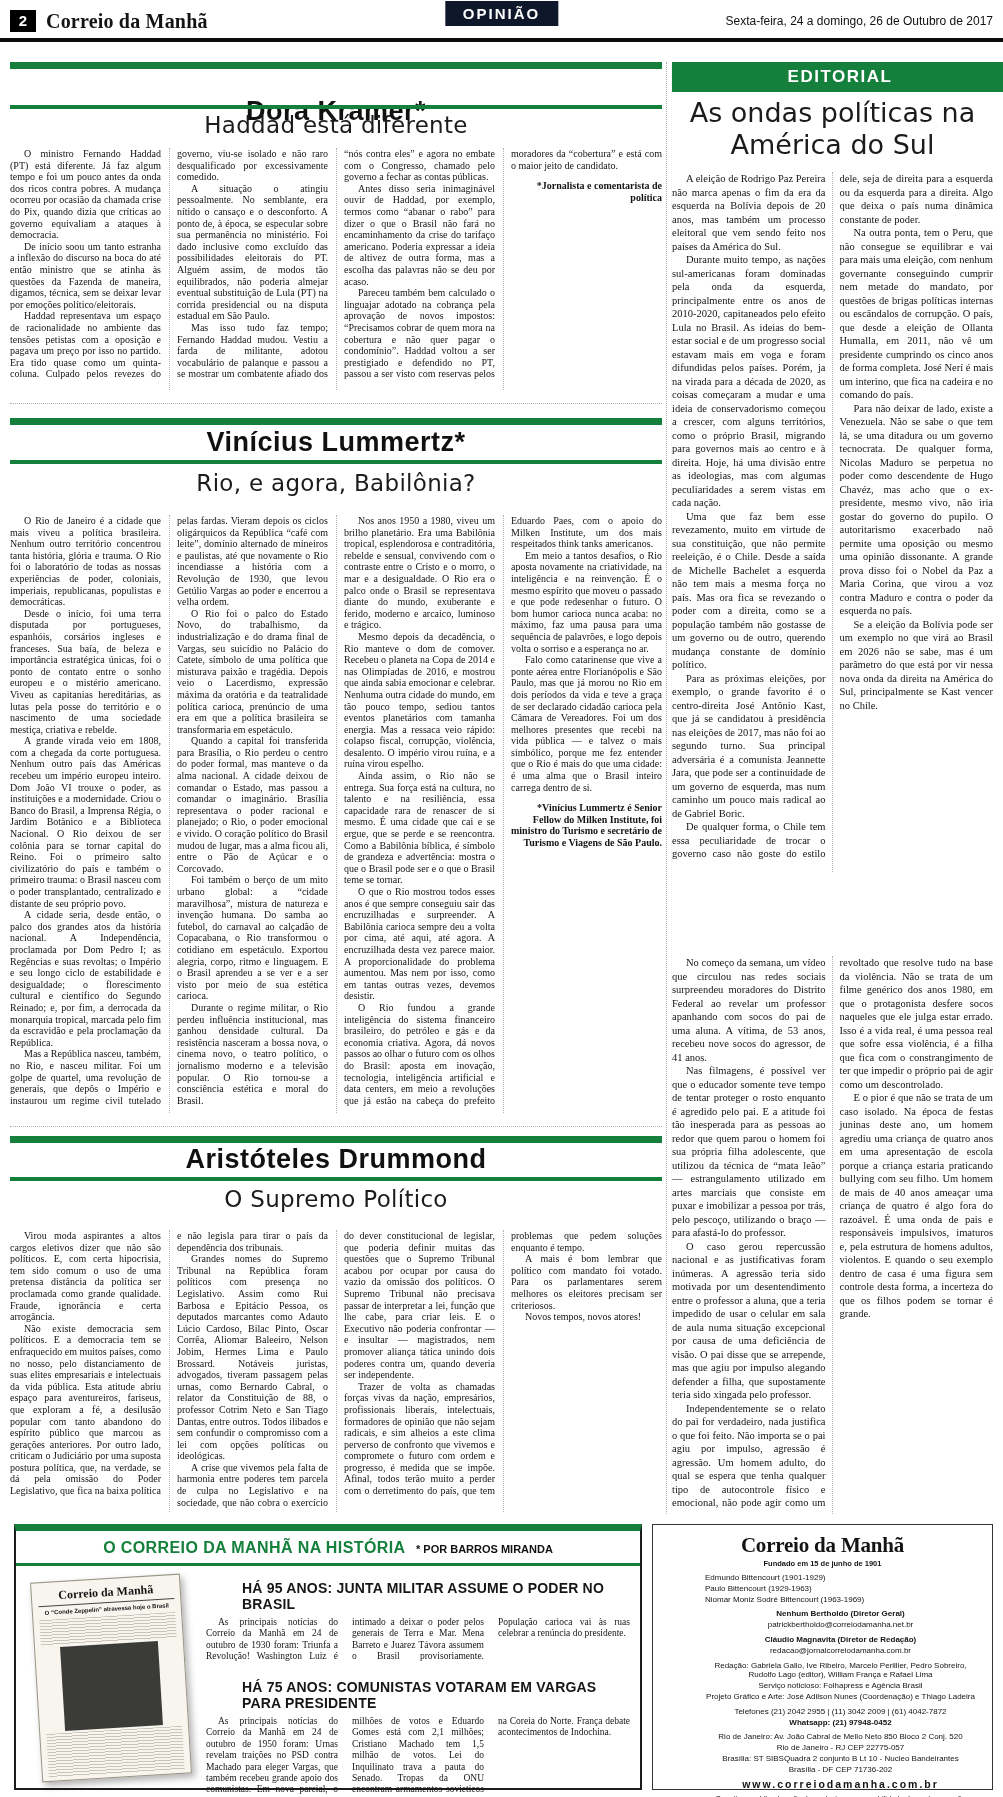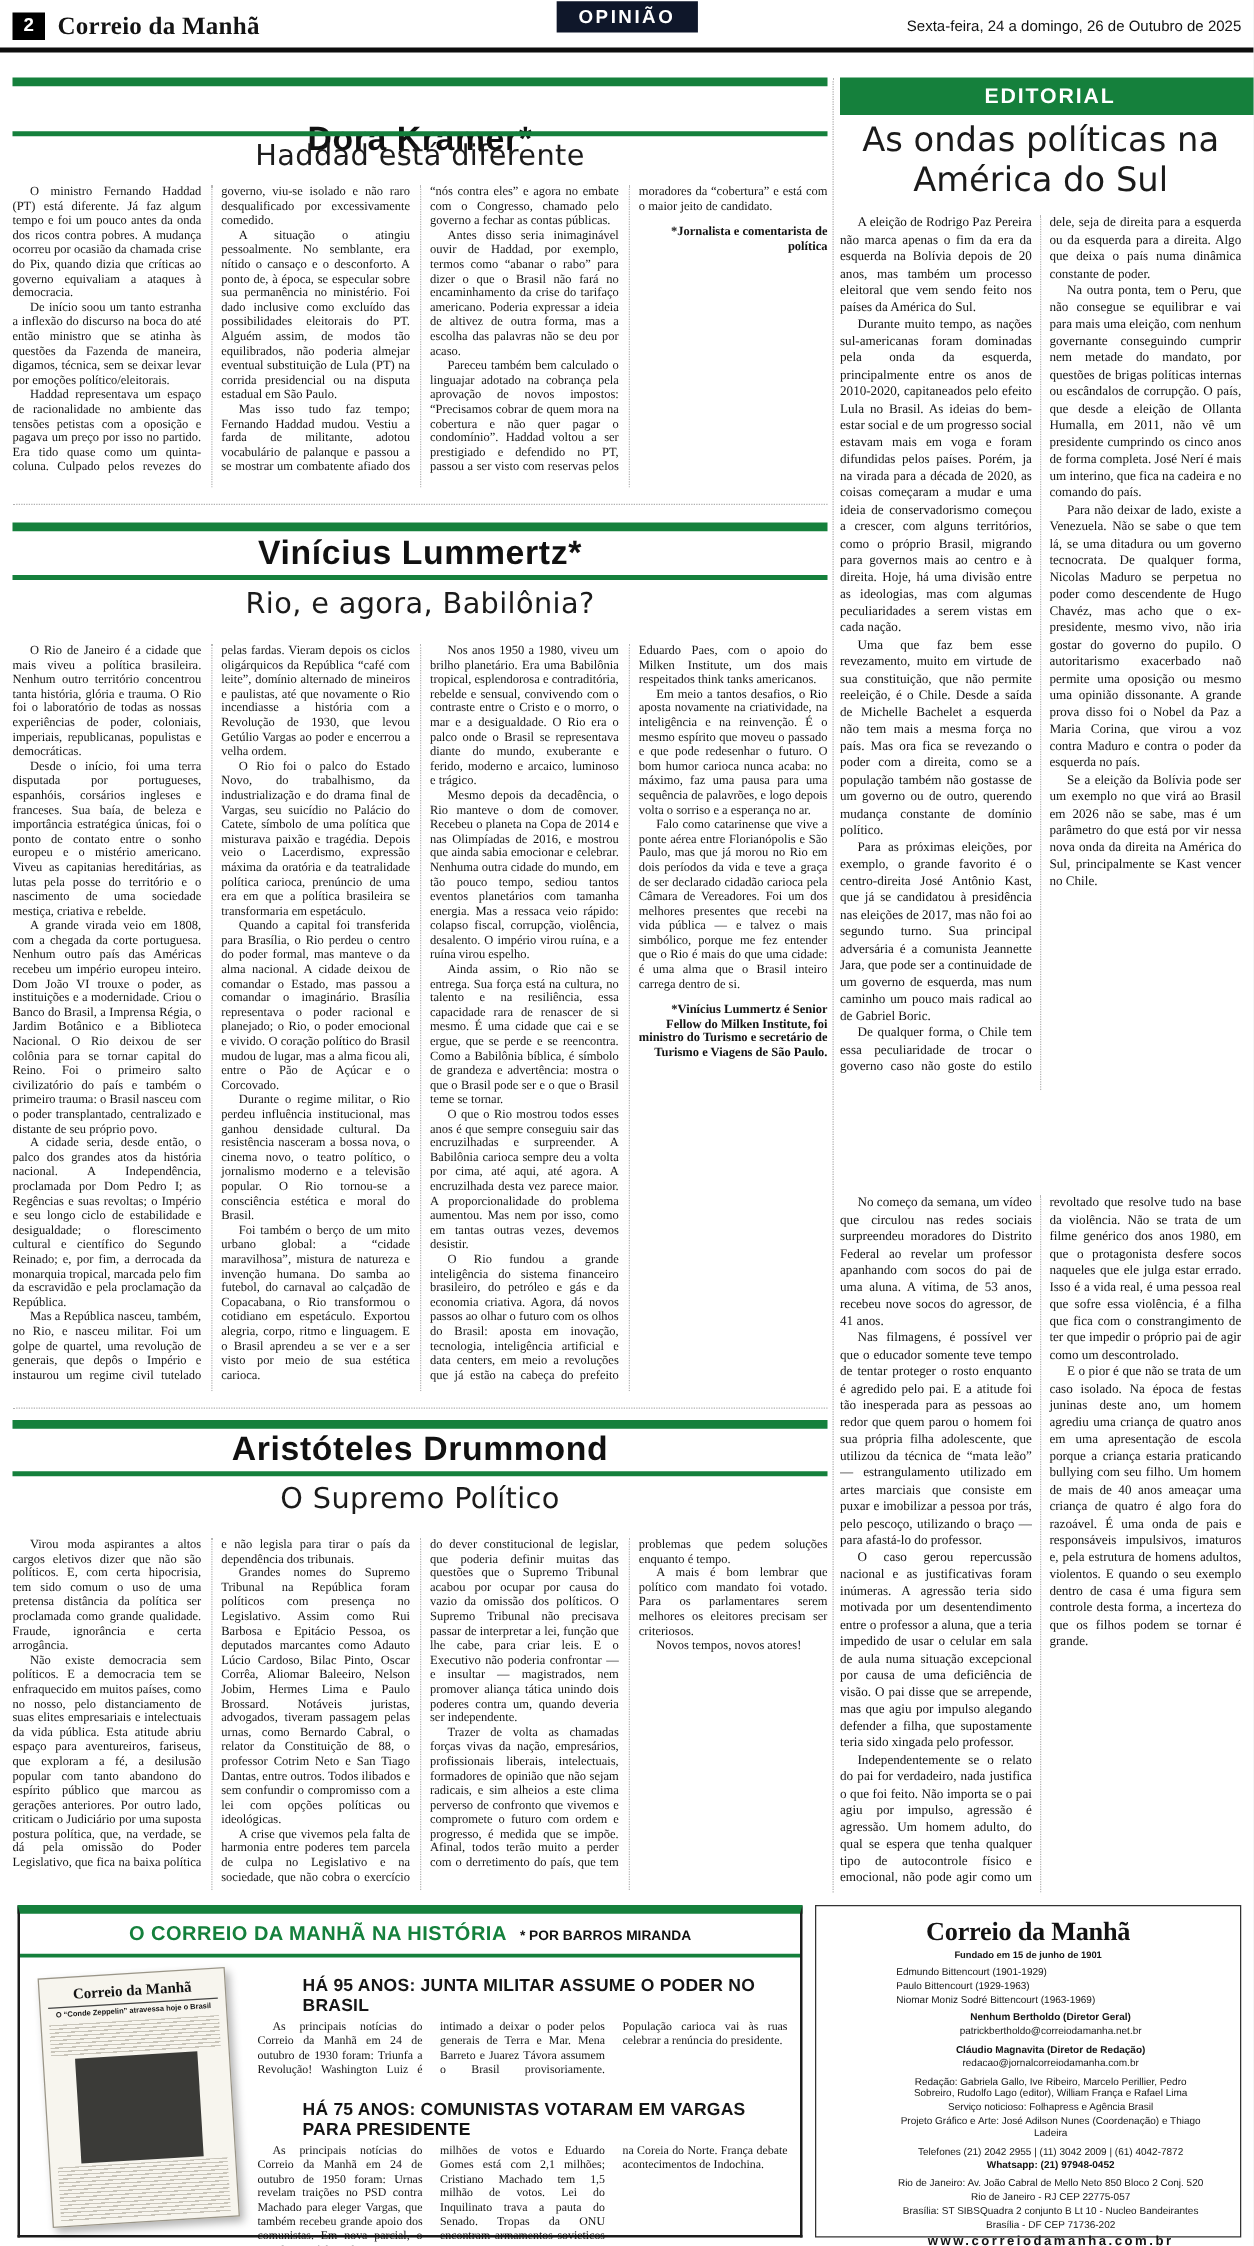--- a/index.html
+++ b/index.html
@@ -75,38 +75,38 @@
   .hist-body p { text-indent:12px; margin:0; }
   .hist-body.e1 { height:56px; }
   .hist-body.e2 { height:92px; }
 
   
   .mb { position:absolute; left:652px; top:1524px; width:341px; height:266px;
         border:1px solid #333; padding:8px 12px 6px;
         font-family:"Liberation Sans",sans-serif; }
   .mb-logo { text-align:center; font:bold 21px "Liberation Serif",serif; letter-spacing:-.2px; }
   .mb-founded { text-align:center; font:bold 7.5px "Liberation Sans",sans-serif; margin:1px 0 5px; }
-  .mb p { margin:1px 16px; font:8px/9.8px "Liberation Sans",sans-serif; text-align:center; text-indent:0;padding-left:36px; }
+  .mb p { margin:1px 4px; font:8px/9.8px "Liberation Sans",sans-serif; text-align:center; text-indent:0;padding-left:36px; }
   .mb p.l { text-align:left; }
   .mb p.b { font-weight:bold; }
   .mb p.gap { margin-top:5px; }
   .mb p.site { font-weight:bold; font-size:10.5px; letter-spacing:2px; }
   .mb p.disc { font-size:7.5px; line-height:9px; }
 
   :root, .page { --green:#15803c; }
 </style>
 </head>
 <body>
 
 <div class="page">
 
   <div class="hdr">
     <div class="pagenum">2</div>
     <div class="hdr-logo">Correio da Manhã</div>
-    <div class="hdr-date">Sexta-feira, 24 a domingo, 26 de Outubro de 2025</div>
+    <div class="hdr-date">Sexta-feira, 24 a domingo, 26 de Outubro de 2017</div>
   </div>
   <div class="section-box">OPINIÃO</div>
   <div class="hdr-rule"></div>
 
   <div class="vdiv"></div>
 
   <div class="gbar" style="top:62px;height:7px;"></div>
   <div class="author" style="top:72px;margin-top:24px;">Dora Kramer*</div>
   <div class="gbar" style="top:105px;height:4px;"></div>
   <div class="subtitle" style="top:112px;">Haddad está diferente</div>
@@ -128,22 +128,22 @@
   <div class="gbar" style="top:460px;height:4px;"></div>
   <div class="subtitle" style="top:470px;">Rio, e agora, Babilônia?</div>
   <div class="body-cols" style="top:515px;height:598px;">
       <p>O Rio de Janeiro é a cidade que mais viveu a política brasileira. Nenhum outro território concentrou tanta história, glória e trauma. O Rio foi o laboratório de todas as nossas experiências de poder, coloniais, imperiais, republicanas, populistas e democráticas.</p>
       <p>Desde o início, foi uma terra disputada por portugueses, espanhóis, corsários ingleses e franceses. Sua baía, de beleza e importância estratégica únicas, foi o ponto de contato entre o sonho europeu e o mistério americano. Viveu as capitanias hereditárias, as lutas pela posse do território e o nascimento de uma sociedade mestiça, criativa e rebelde.</p>
       <p>A grande virada veio em 1808, com a chegada da corte portuguesa. Nenhum outro país das Américas recebeu um império europeu inteiro. Dom João VI trouxe o poder, as instituições e a modernidade. Criou o Banco do Brasil, a Imprensa Régia, o Jardim Botânico e a Biblioteca Nacional. O Rio deixou de ser colônia para se tornar capital do Reino. Foi o primeiro salto civilizatório do país e também o primeiro trauma: o Brasil nasceu com o poder transplantado, centralizado e distante de seu próprio povo.</p>
       <p>A cidade seria, desde então, o palco dos grandes atos da história nacional. A Independência, proclamada por Dom Pedro I; as Regências e suas revoltas; o Império e seu longo ciclo de estabilidade e desigualdade; o florescimento cultural e científico do Segundo Reinado; e, por fim, a derrocada da monarquia tropical, marcada pelo fim da escravidão e pela proclamação da República.</p>
       <p>Mas a República nasceu, também, no Rio, e nasceu militar. Foi um golpe de quartel, uma revolução de generais, que depôs o Império e instaurou um regime civil tutelado pelas fardas. Vieram depois os ciclos oligárquicos da República “café com leite”, domínio alternado de mineiros e paulistas, até que novamente o Rio incendiasse a história com a Revolução de 1930, que levou Getúlio Vargas ao poder e encerrou a velha ordem.</p>
       <p>O Rio foi o palco do Estado Novo, do trabalhismo, da industrialização e do drama final de Vargas, seu suicídio no Palácio do Catete, símbolo de uma política que misturava paixão e tragédia. Depois veio o Lacerdismo, expressão máxima da oratória e da teatralidade política carioca, prenúncio de uma era em que a política brasileira se transformaria em espetáculo.</p>
       <p>Quando a capital foi transferida para Brasília, o Rio perdeu o centro do poder formal, mas manteve o da alma nacional. A cidade deixou de comandar o Estado, mas passou a comandar o imaginário. Brasília representava o poder racional e planejado; o Rio, o poder emocional e vivido. O coração político do Brasil mudou de lugar, mas a alma ficou ali, entre o Pão de Açúcar e o Corcovado.</p>
+      <p>Foi também o berço de um mito urbano global: a “cidade maravilhosa”, mistura de natureza e invenção humana. Do samba ao futebol, do carnaval ao calçadão de Copacabana, o Rio transformou o cotidiano em espetáculo. Exportou alegria, corpo, ritmo e linguagem. E o Brasil aprendeu a se ver e a ser visto por meio de sua estética carioca.</p>
       <p>Durante o regime militar, o Rio perdeu influência institucional, mas ganhou densidade cultural. Da resistência nasceram a bossa nova, o cinema novo, o teatro político, o jornalismo moderno e a televisão popular. O Rio tornou-se a consciência estética e moral do Brasil.</p>
-      <p>Foi também o berço de um mito urbano global: a “cidade maravilhosa”, mistura de natureza e invenção humana. Do samba ao futebol, do carnaval ao calçadão de Copacabana, o Rio transformou o cotidiano em espetáculo. Exportou alegria, corpo, ritmo e linguagem. E o Brasil aprendeu a se ver e a ser visto por meio de sua estética carioca.</p>
       <p>Nos anos 1950 a 1980, viveu um brilho planetário. Era uma Babilônia tropical, esplendorosa e contraditória, rebelde e sensual, convivendo com o contraste entre o Cristo e o morro, o mar e a desigualdade. O Rio era o palco onde o Brasil se representava diante do mundo, exuberante e ferido, moderno e arcaico, luminoso e trágico.</p>
       <p>Mesmo depois da decadência, o Rio manteve o dom de comover. Recebeu o planeta na Copa de 2014 e nas Olimpíadas de 2016, e mostrou que ainda sabia emocionar e celebrar. Nenhuma outra cidade do mundo, em tão pouco tempo, sediou tantos eventos planetários com tamanha energia. Mas a ressaca veio rápido: colapso fiscal, corrupção, violência, desalento. O império virou ruína, e a ruína virou espelho.</p>
       <p>Ainda assim, o Rio não se entrega. Sua força está na cultura, no talento e na resiliência, essa capacidade rara de renascer de si mesmo. É uma cidade que cai e se ergue, que se perde e se reencontra. Como a Babilônia bíblica, é símbolo de grandeza e advertência: mostra o que o Brasil pode ser e o que o Brasil teme se tornar.</p>
       <p>O que o Rio mostrou todos esses anos é que sempre conseguiu sair das encruzilhadas e surpreender. A Babilônia carioca sempre deu a volta por cima, até aqui, até agora. A encruzilhada desta vez parece maior. A proporcionalidade do problema aumentou. Mas nem por isso, como em tantas outras vezes, devemos desistir.</p>
       <p>O Rio fundou a grande inteligência do sistema financeiro brasileiro, do petróleo e gás e da economia criativa. Agora, dá novos passos ao olhar o futuro com os olhos do Brasil: aposta em inovação, tecnologia, inteligência artificial e data centers, em meio a revoluções que já estão na cabeça do prefeito Eduardo Paes, com o apoio do Milken Institute, um dos mais respeitados think tanks americanos.</p>
       <p>Em meio a tantos desafios, o Rio aposta novamente na criatividade, na inteligência e na reinvenção. É o mesmo espírito que moveu o passado e que pode redesenhar o futuro. O bom humor carioca nunca acaba: no máximo, faz uma pausa para uma sequência de palavrões, e logo depois volta o sorriso e a esperança no ar.</p>
       <p>Falo como catarinense que vive a ponte aérea entre Florianópolis e São Paulo, mas que já morou no Rio em dois períodos da vida e teve a graça de ser declarado cidadão carioca pela Câmara de Vereadores. Foi um dos melhores presentes que recebi na vida pública — e talvez o mais simbólico, porque me fez entender que o Rio é mais do que uma cidade: é uma alma que o Brasil inteiro carrega dentro de si.</p>
       <p class="sig">*Vinícius Lummertz é Senior Fellow do Milken Institute, foi ministro do Turismo e secretário de Turismo e Viagens de São Paulo.</p>
     </div>
 

